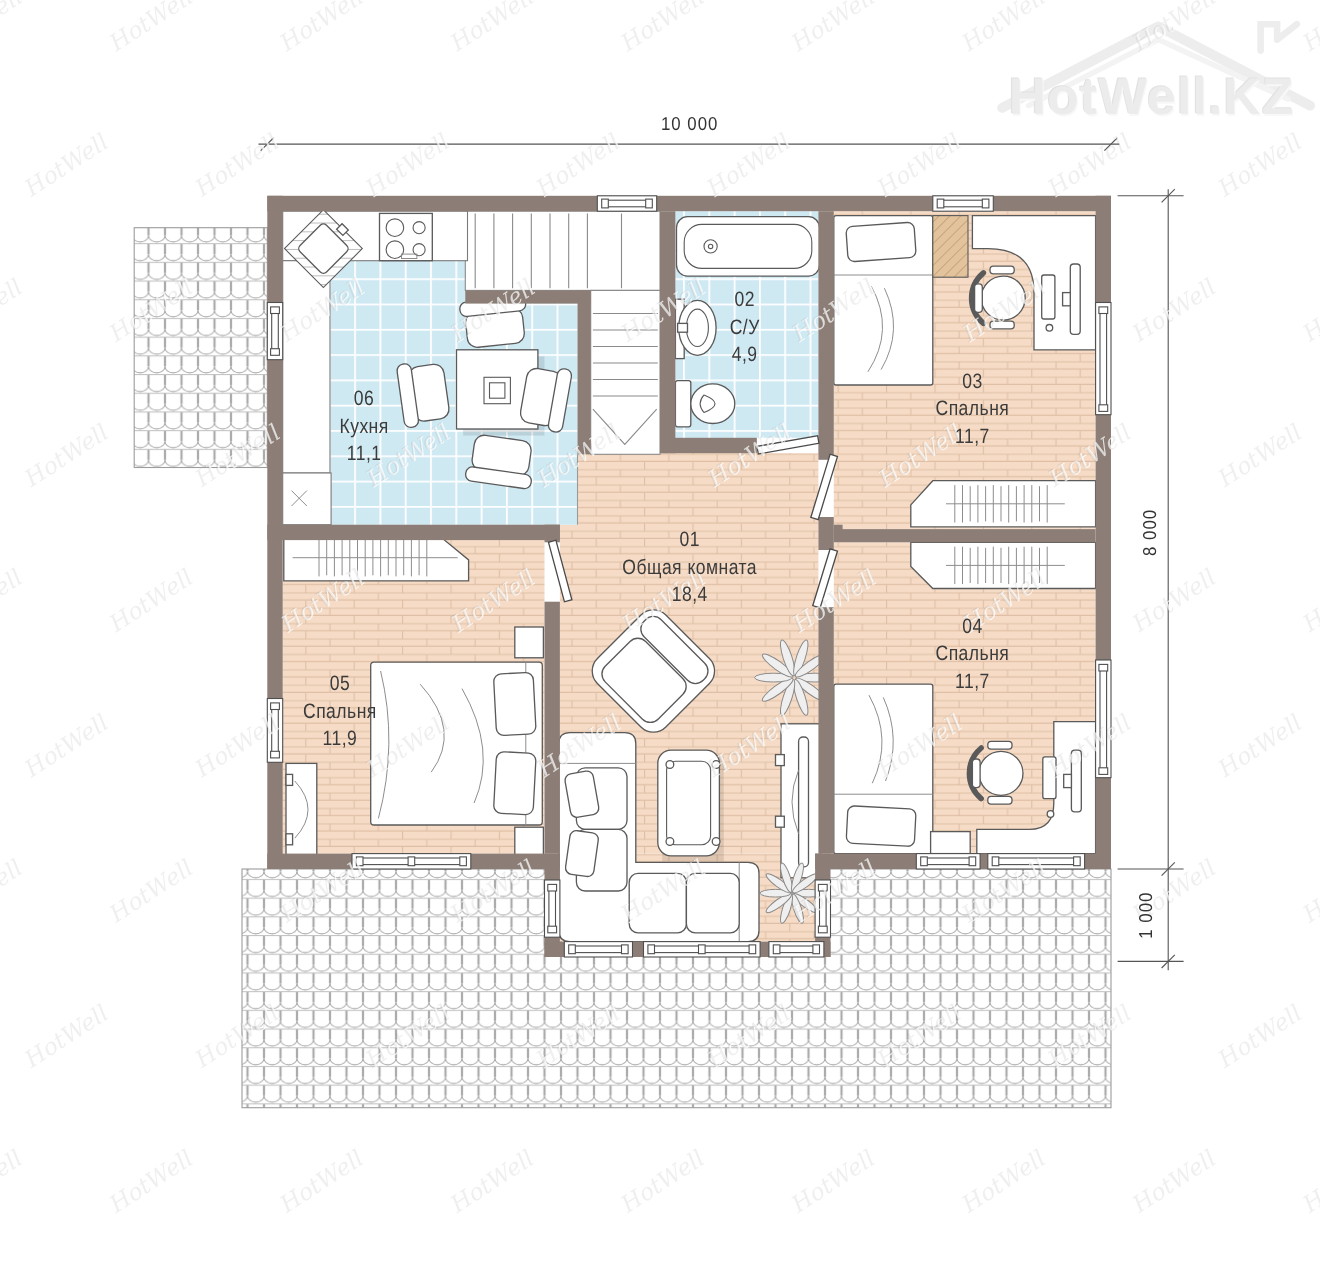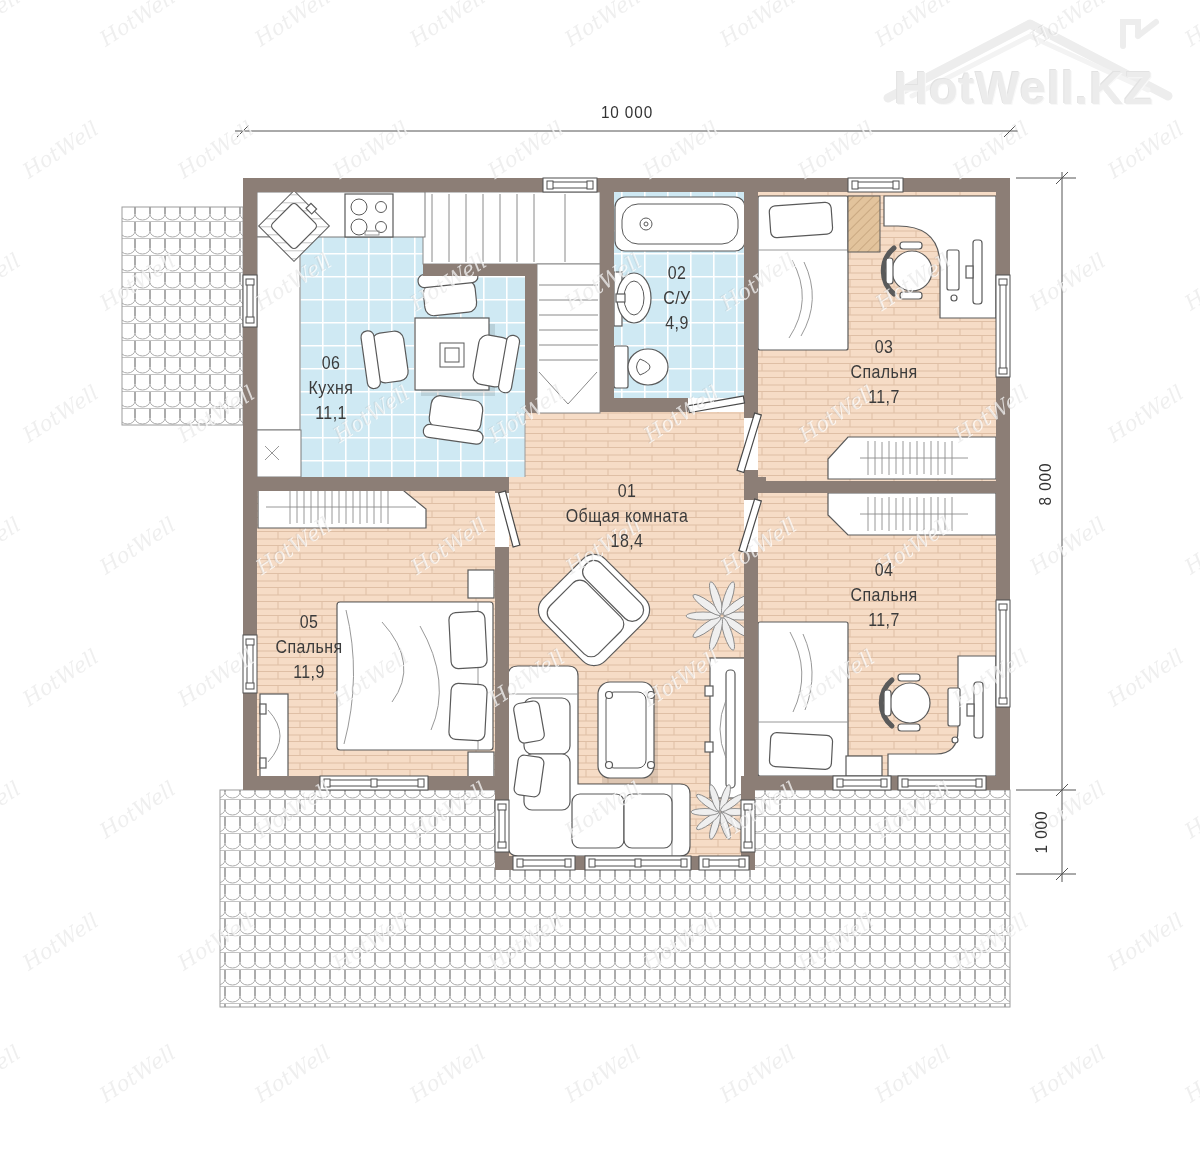--- a/index.html
+++ b/index.html
@@ -22,21 +22,21 @@
   
   .room-label{position:absolute;text-align:center;color:#3b3b3b;font-size:19px;line-height:1.32;
       transform:translate(-50%,-50%) scaleX(0.84);white-space:nowrap;letter-spacing:.5px;}
   .dim-label{position:absolute;color:#333;font-size:17px;letter-spacing:1px;
       transform:translate(-50%,-50%) scaleX(0.9);white-space:nowrap;}
   .dim-label.v{transform:translate(-50%,-50%) rotate(-90deg) scaleX(0.9);}
   
   .wm-layer{position:absolute;left:0;top:0;width:1200px;height:1160px;pointer-events:none;overflow:hidden;}
   .wm{position:absolute;transform:rotate(-33deg);font:italic 21px "DejaVu Serif",serif;
       color:rgba(125,125,125,0.12);text-shadow:1px 1px 0 rgba(255,255,255,0.75);}
-  .logo{position:absolute;left:880px;top:8px;width:297px;height:120px;pointer-events:none;}
+  .logo{position:absolute;left:903px;top:8px;width:297px;height:120px;pointer-events:none;}
   .logo-text{position:absolute;left:14px;top:52px;font-size:47px;font-weight:bold;color:#ececec;
       text-shadow:1px 1px 0 #f8f8f8, -1px -1px 0 #e2e2e2;letter-spacing:1px;}
 </style>
 </head>
 <body>
 
 <div class="canvas">
 
 <svg class="plan-svg" width="1200" height="1160">
   <defs>

